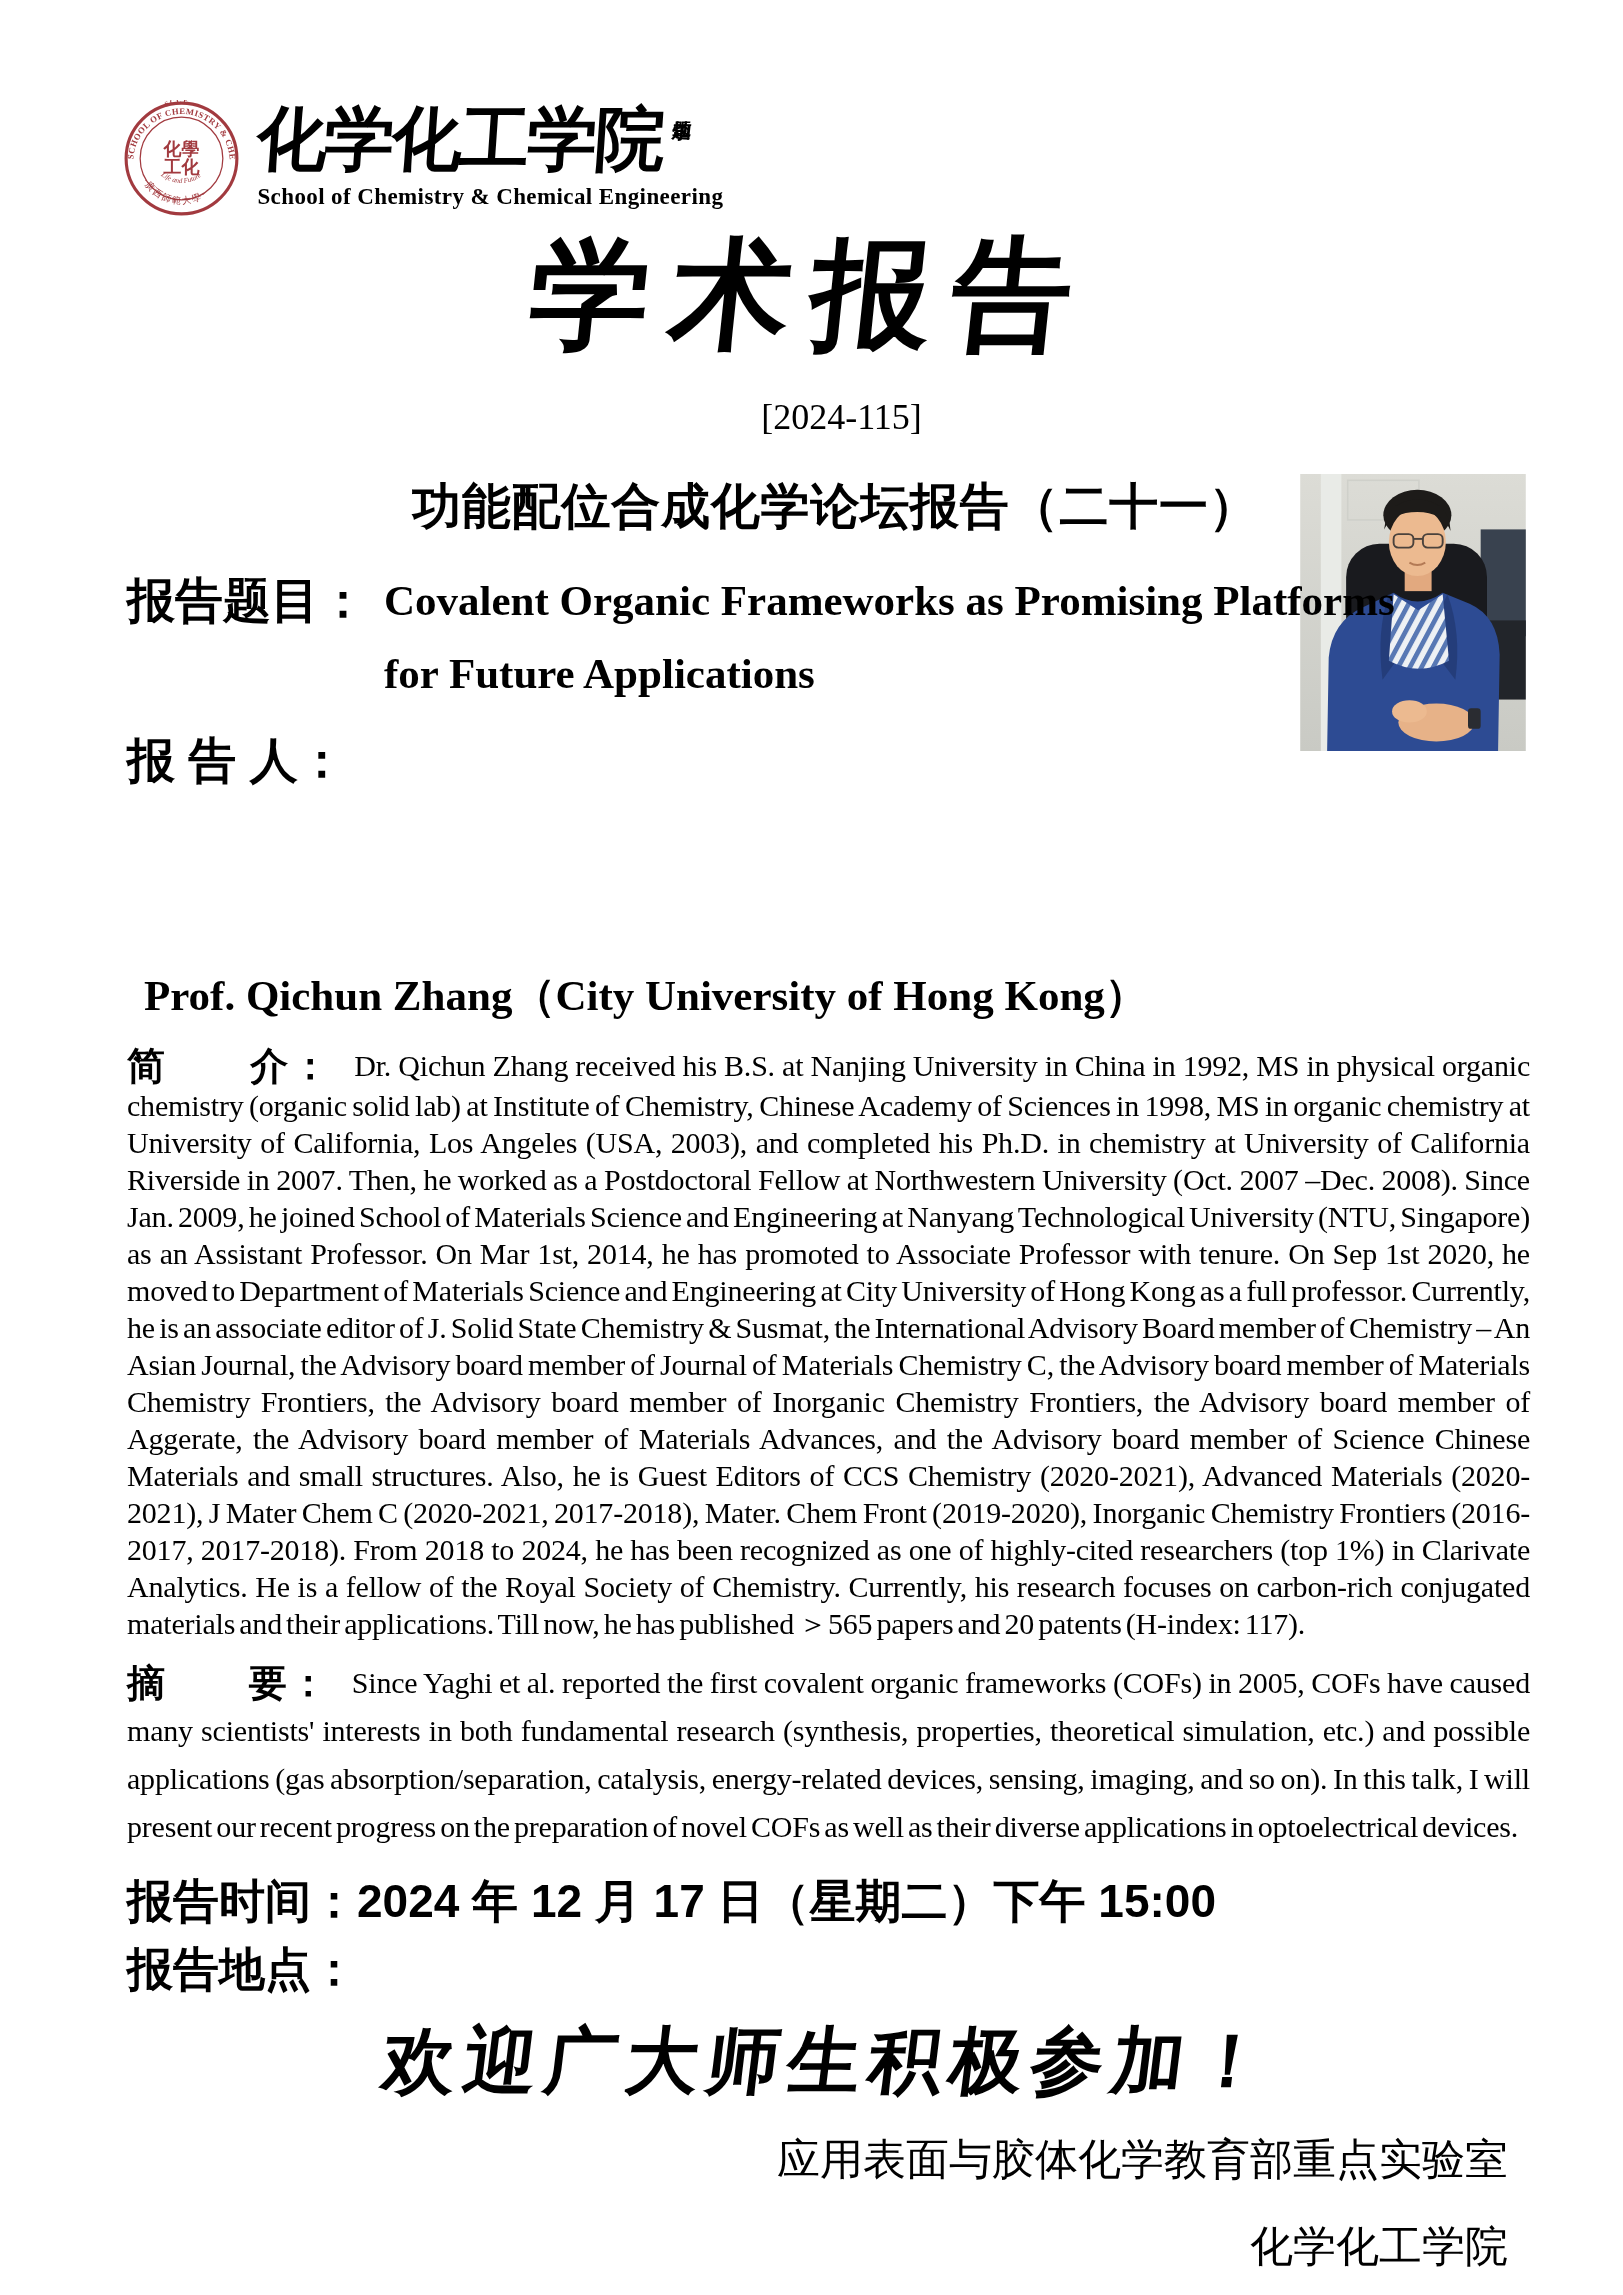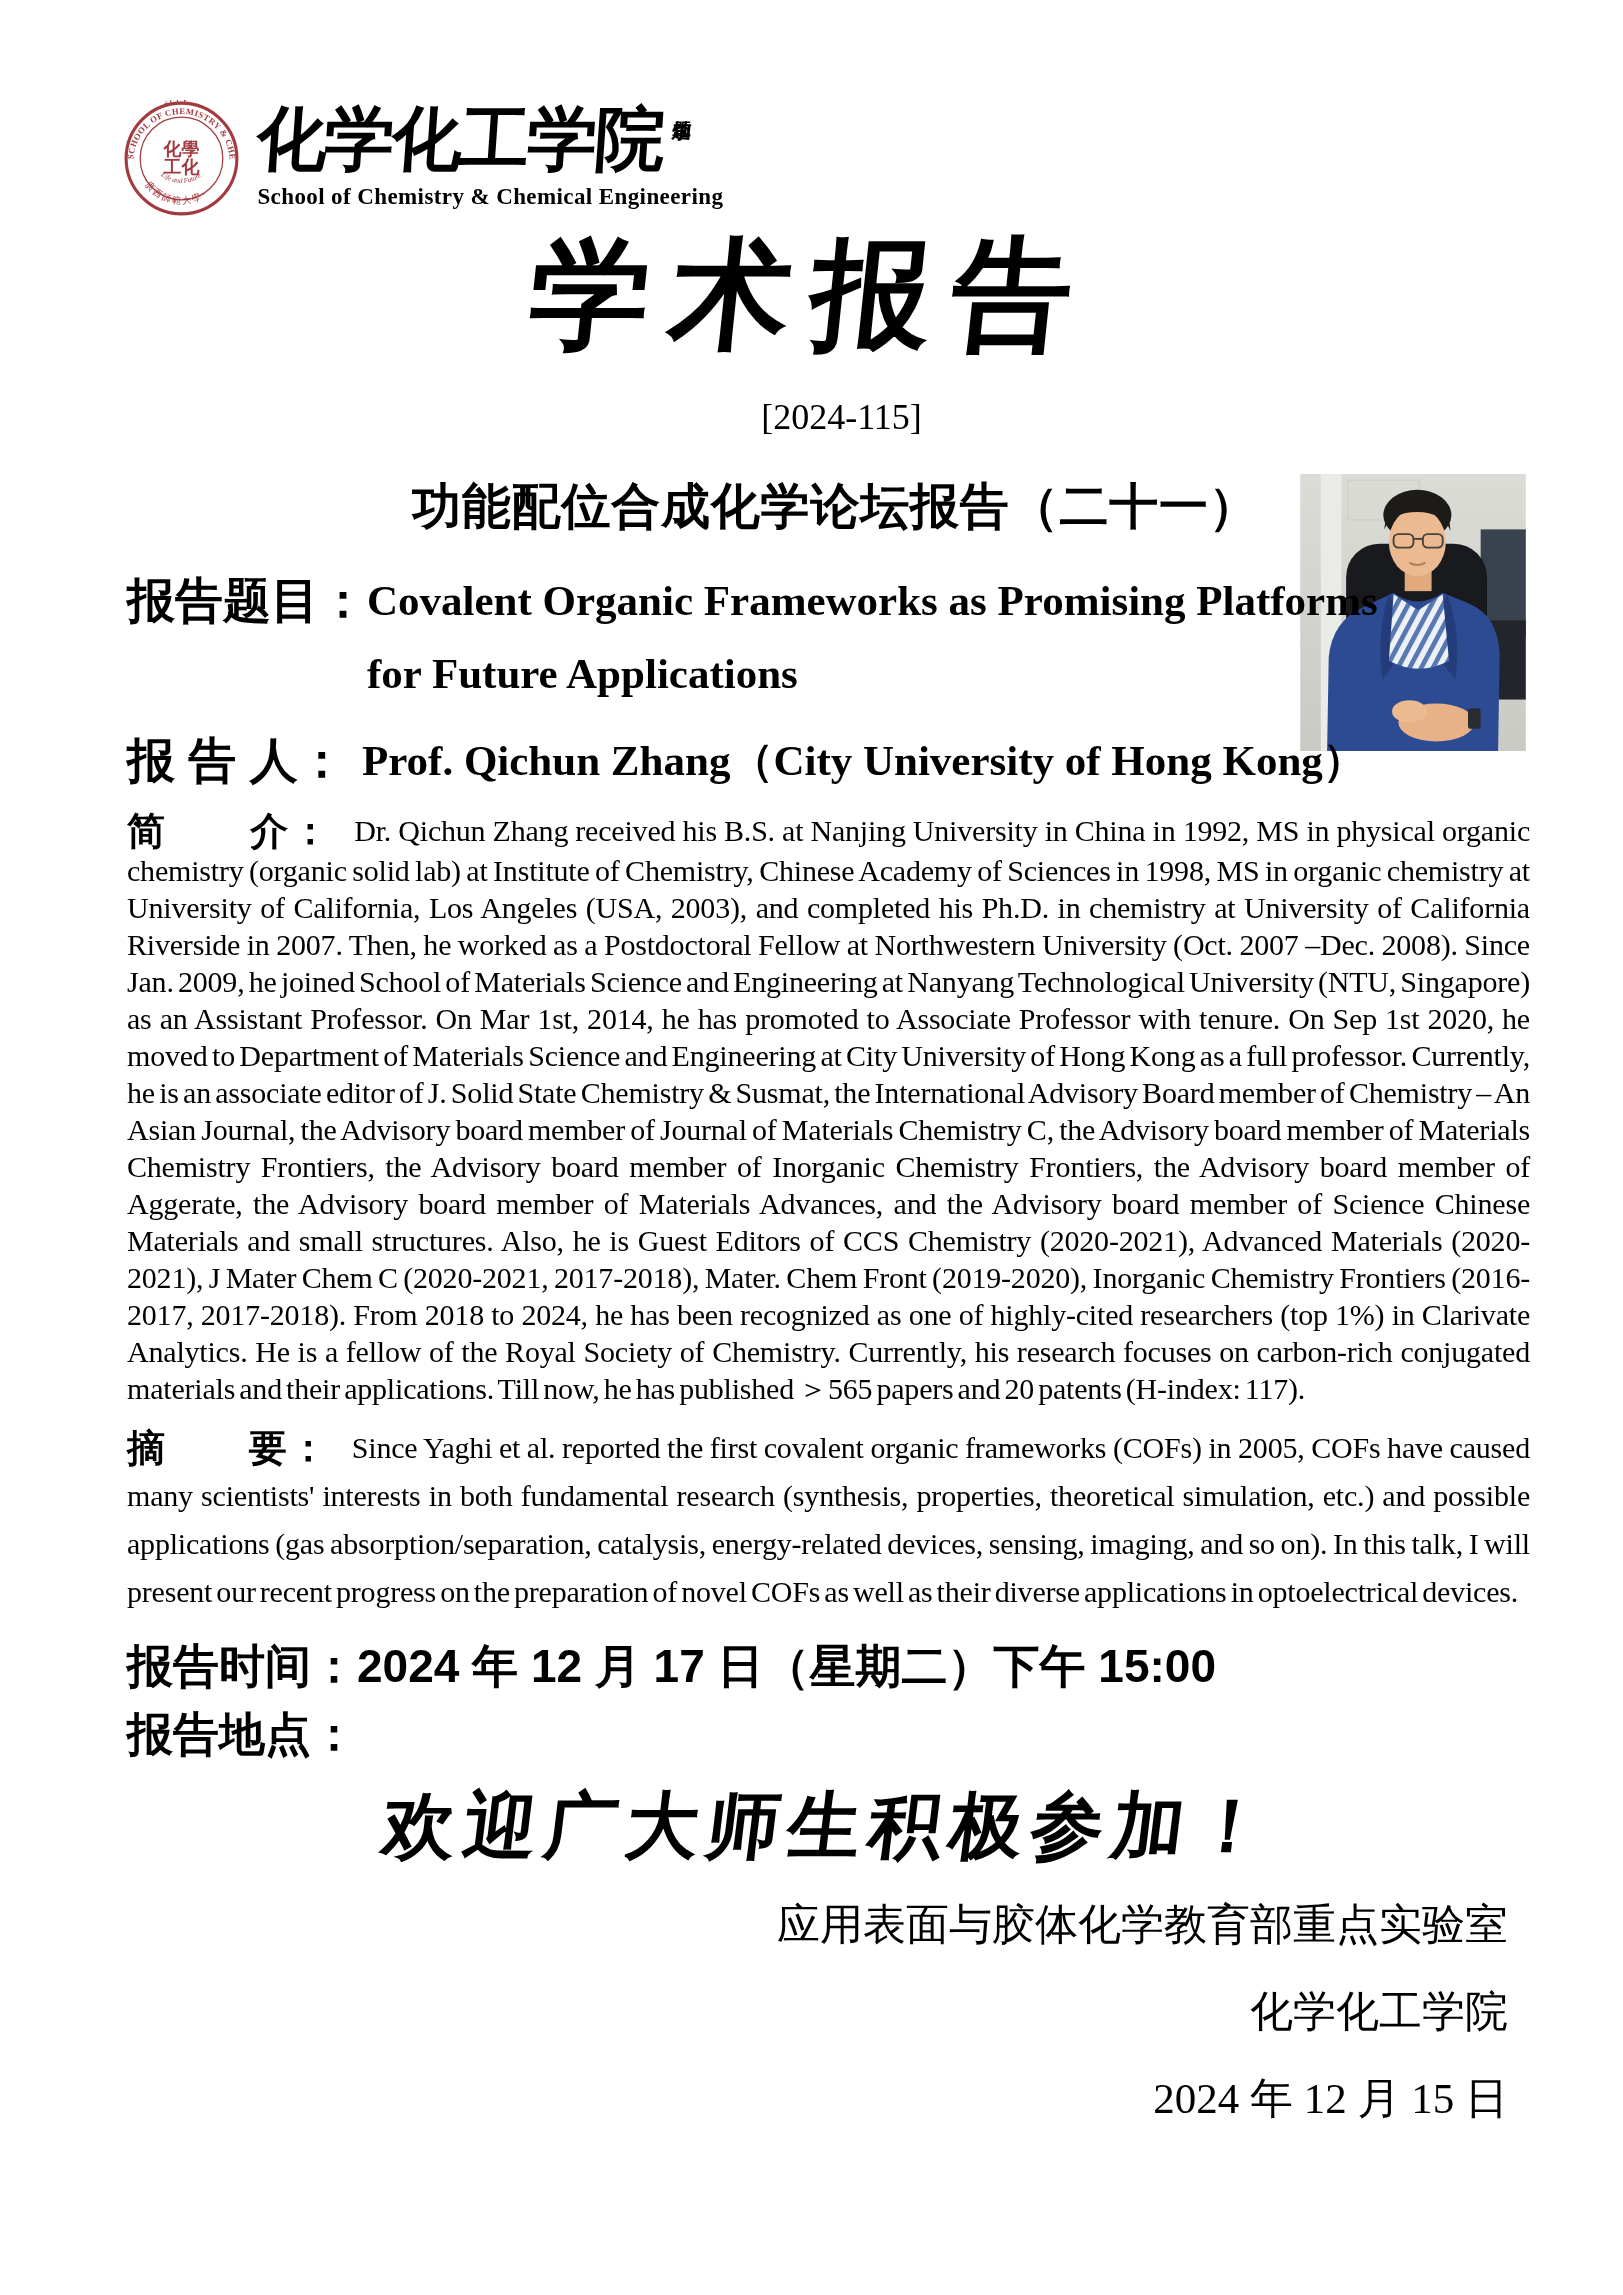--- a/index.html
+++ b/index.html
@@ -41,22 +41,22 @@
   }
   
   .photo{position:absolute;left:1300px;top:474px;width:226px;height:277px;}
   
   .doc-flow{position:absolute;top:564px;left:127px;width:1403px;}
   .field-row{display:flex;align-items:flex-start;}
   .cjk-label{
     flex:0 0 235px;font-family:var(--sans);font-weight:700;font-size:48px;line-height:73px;
     white-space:pre;letter-spacing:0;
   }
-  .field-value{font-family:var(--serif);font-weight:700;font-size:43px;line-height:73px;}
-  .speaker-row{margin-top:14.3px;}
+  .field-value{font-family:var(--serif);font-weight:700;font-size:43px;line-height:73px;margin-left:17px;}
+  .speaker-row{margin-top:14.3px;flex-direction:column;}
   .para{
     margin:0;text-align:justify;font-size:30px;line-height:37px;
     word-spacing:-3.2px;letter-spacing:-0.2px;font-family:var(--serif);
   }
   .para .inline-label{
     font-family:Liberation Mono, monospace;font-weight:700;font-size:38px;line-height:37px;
     white-space:pre;vertical-align:-3.2px;letter-spacing:0;word-spacing:0;padding-right:22px;
   }
   .bio{margin-top:14.3px;}
   .abstract{margin-top:17px;line-height:48px;}

